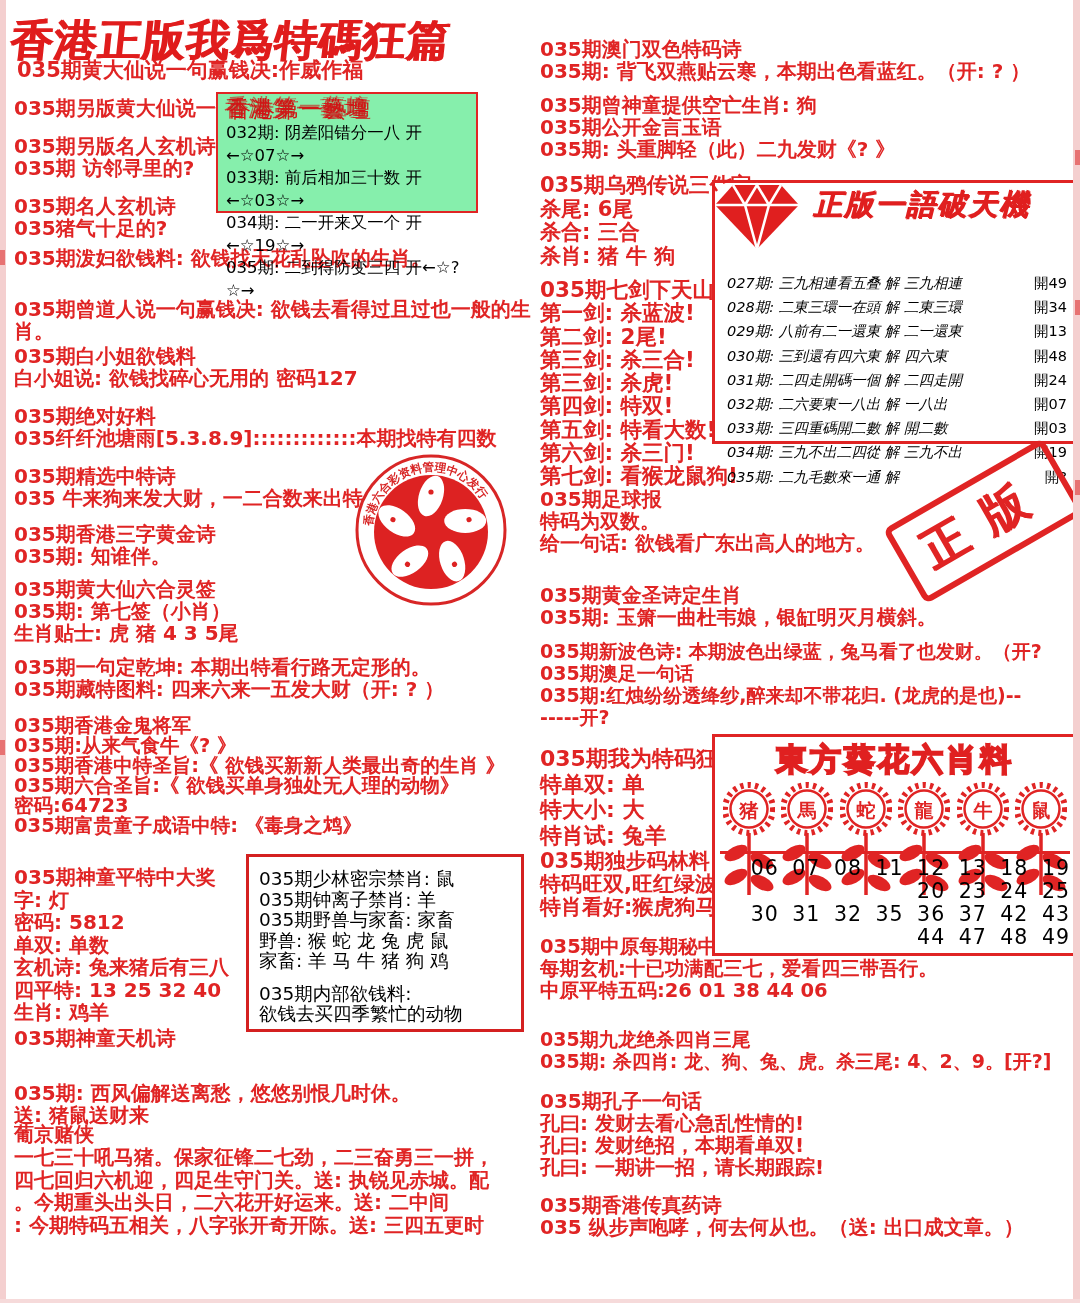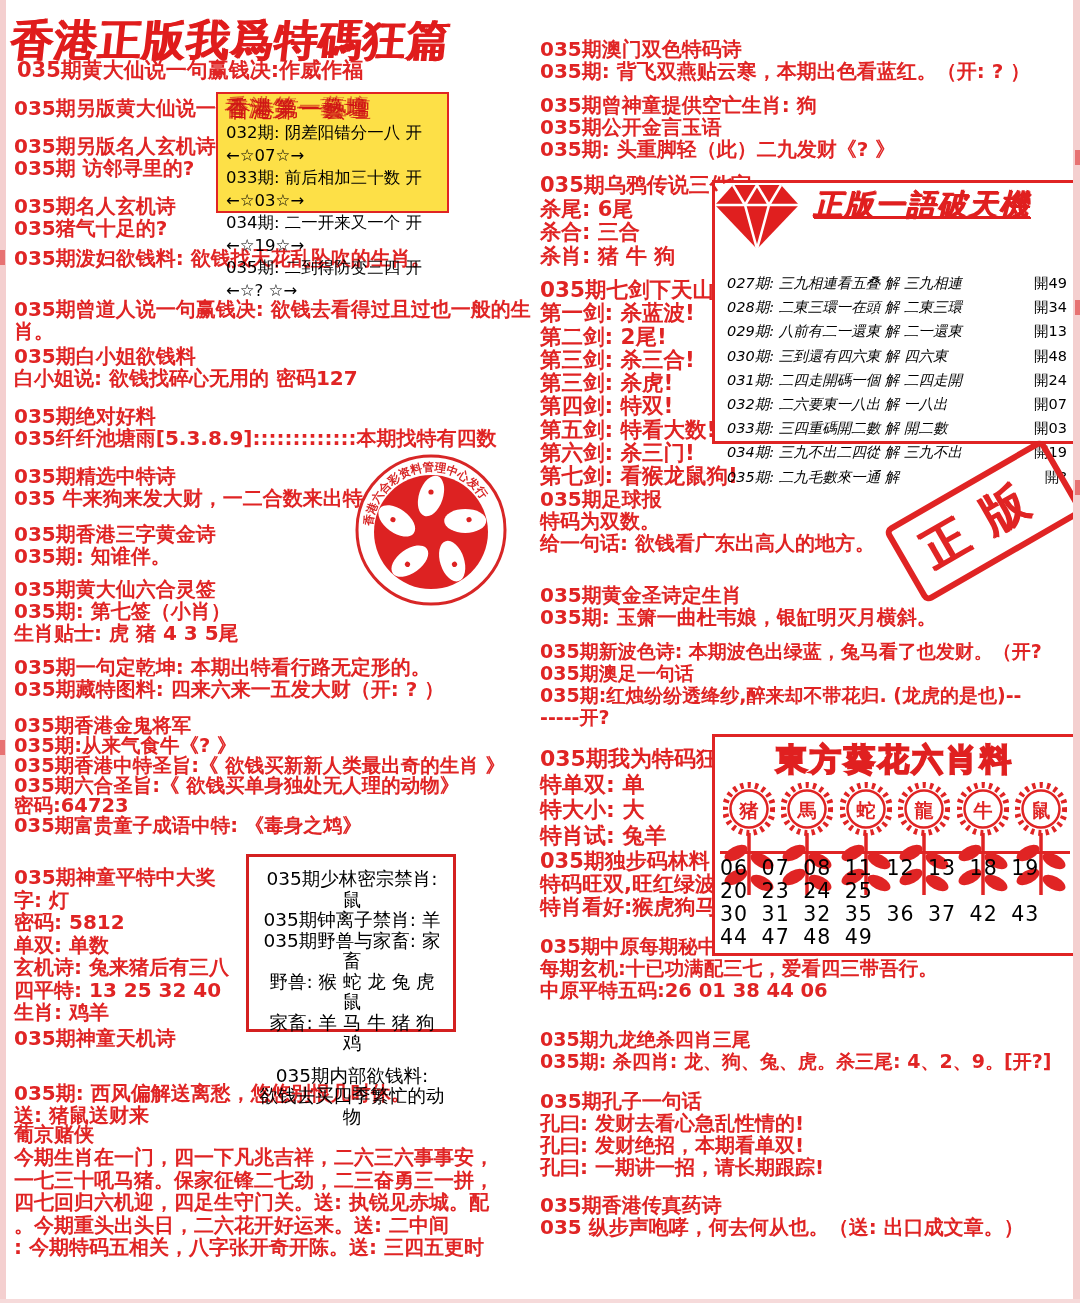--- a/index.html
+++ b/index.html
@@ -5,48 +5,48 @@
   html,body{margin:0;padding:0;background:#fff;}
   #canvas{position:relative;width:1080px;height:1303px;background:#fff;overflow:hidden;
           font-family:"DejaVu Sans",sans-serif;}
   .blk{position:absolute;color:#e02424;font-weight:bold;font-size:20px;line-height:21.5px;
        white-space:nowrap;z-index:1;}
   .blk .ln{white-space:inherit;}
   .wrap{white-space:normal;margin-top:15px;}
   .title{position:absolute;left:10px;top:12px;font-size:43px;font-weight:bold;color:#e01c1c;
          transform:skewX(-6deg);letter-spacing:1px;text-shadow:1.5px 0 0 #e01c1c;z-index:1;}
   
-  .rbox{position:absolute;left:216px;top:92px;width:233px;height:121px;background:#fde047;
+  .rbox{position:absolute;left:216px;top:92px;width:262px;height:121px;background:#86efac;
         border:2.5px solid #e02424;z-index:2;padding:2px 8px;box-sizing:border-box;}
   .rbox .garb{font-size:22px;line-height:26px;color:#d01616;letter-spacing:2px;
         text-shadow:3px 1px 0 #d01616,-2px 0 0 rgba(208,22,22,.75),1px -2px 0 rgba(208,22,22,.6);}
   .rbox .ln{font-size:16.5px;line-height:22.5px;}
   
   .tbox{position:absolute;left:712px;top:180px;width:366px;height:264px;background:#fff;
         border:3px solid #e02424;z-index:2;box-sizing:border-box;}
   .tbox .ttl{position:absolute;left:98px;top:2px;font-size:29px;font-style:italic;font-weight:bold;
-        letter-spacing:2px;color:#e01f1f;text-shadow:1px 1px 0 #e01f1f;text-decoration:underline;}
+        letter-spacing:2px;color:#e01f1f;text-shadow:1px 1px 0 #e01f1f;}
   .tbox .rows{position:absolute;left:12px;right:8px;top:44px;margin-top:44px;}
   .trow{display:flex;justify-content:space-between;font-size:14.5px;line-height:24.2px;}
   .trow .tt{font-style:italic;}
   .trow .tk{font-style:normal;}
   .gem{position:absolute;left:-4px;top:-6px;}
   
-  .sbox{position:absolute;left:246px;top:854px;width:210px;height:178px;background:#fff;
-        border:3px solid #d42020;z-index:2;padding:12px 8px 0 10px;box-sizing:border-box;text-align:center;}
+  .sbox{position:absolute;left:246px;top:854px;width:278px;height:178px;background:#fff;
+        border:3px solid #d42020;z-index:2;padding:12px 8px 0 10px;box-sizing:border-box;}
   .sbox .ln{font-size:18.5px;line-height:20.5px;}
   .sbox .inner{margin-top:12px;}
   
   .kbox{position:absolute;left:712px;top:734px;width:366px;height:222px;background:#fff;
         border:3px solid #e02424;z-index:2;box-sizing:border-box;}
   .kbox .ttl{position:absolute;top:2px;left:0;right:0;text-align:center;font-size:31px;font-weight:bold;
         letter-spacing:3px;color:#fff5f5;-webkit-text-stroke:2px #e02020;text-shadow:0 0 1px #e02020;}
   .kbox .flowers{position:absolute;left:8px;right:8px;top:44px;display:flex;justify-content:space-between;}
   .kbox .nums{position:absolute;left:5px;right:5px;bottom:4px;border-top:3px solid #e02424;
-        padding-top:3px;text-align:left;}
+        padding-top:3px;text-align:right;}
   .kbox .nums .ln{font-size:20.5px;line-height:23px;word-spacing:6px;letter-spacing:1px;}
   
   .stamp{position:absolute;left:892px;top:478px;transform:rotate(-30deg);border:6px solid #e02424;
         border-radius:8px;padding:6px 18px;z-index:3;background:rgba(255,255,255,.05);}
   .stamp span{font-size:46px;font-weight:bold;color:#e02424;letter-spacing:22px;
         text-shadow:1px 1px 0 #e02424;}
   
   .seal{position:absolute;left:350px;top:446px;z-index:0;}
   
   .edge{position:absolute;z-index:4;}
@@ -195,21 +195,20 @@
 
   <div class="blk" style="left:14px;top:1062px;line-height:22px;margin-top:20px;">
 
   <div class="ln">035期: 西风偏解送离愁，悠悠别恨几时休。</div>
       <div class="ln">送: 猪鼠送财来</div>
     </div>
 
   <div class="blk" style="left:14px;top:1124px;">葡京赌侠</div>
   <div class="blk" style="left:14px;top:1146px;line-height:22.5px;">
 
-  <div class="ln">今期生肖在一门，四一下凡兆吉祥，二六三六事事安，</div>
       <div class="ln">一七三十吼马猪。保家征锋二七劲，二三奋勇三一拼，</div>
       <div class="ln">四七回归六机迎，四足生守门关。送: 执锐见赤城。配</div>
       <div class="ln">。今期重头出头日，二六花开好运来。送: 二中间</div>
       <div class="ln">: 今期特码五相关，八字张开奇开陈。送: 三四五更时</div>
     </div>
 
   <div class="seal">
     <svg width="162" height="162" viewBox="0 0 162 162">
       <circle cx="81" cy="84" r="74" fill="none" stroke="#d82626" stroke-width="3"></circle>
       <path id="sealArc" d="M 22,84 A 59,59 0 0 1 140,84" fill="none"></path>

